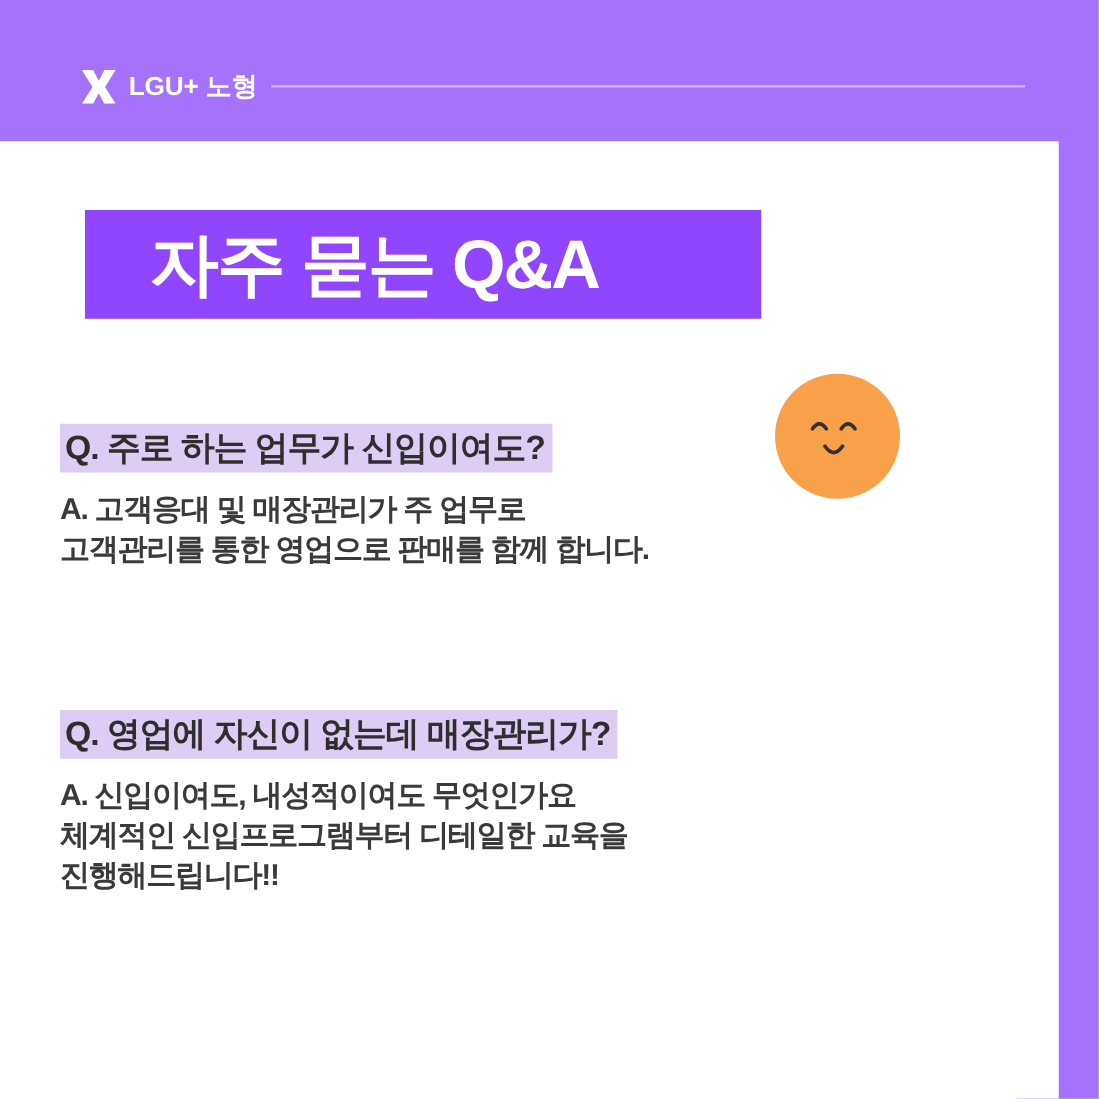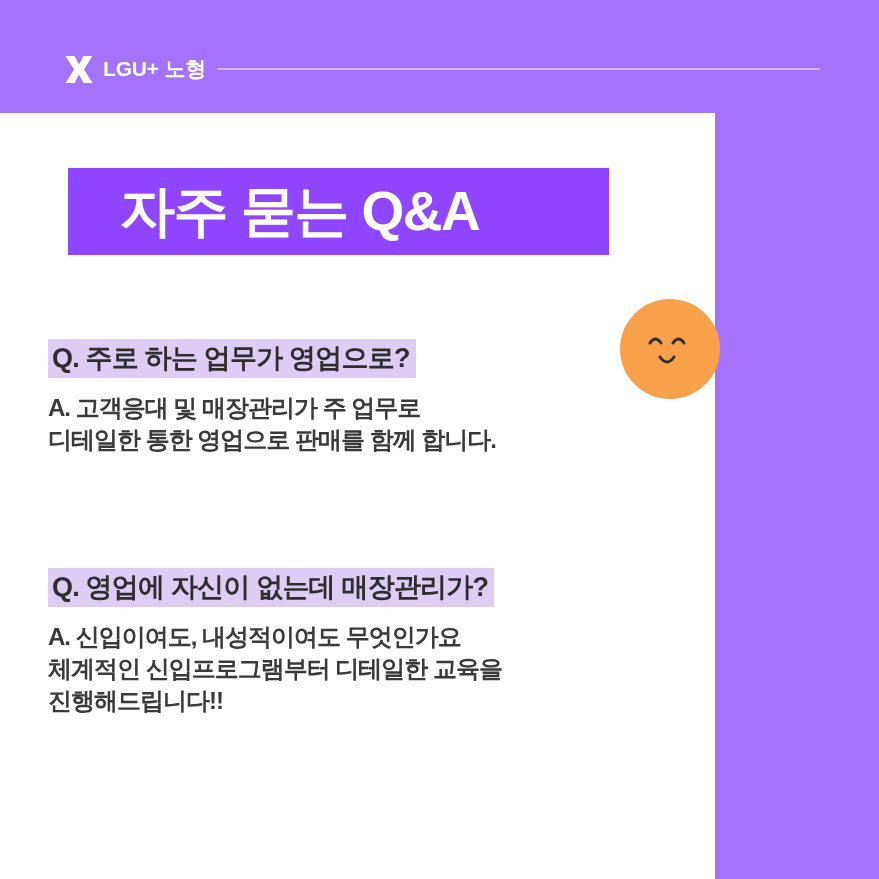--- a/index.html
+++ b/index.html
@@ -57,21 +57,21 @@
     height: 2px;
     background: #d9c6fd;
     opacity: .85;
   }
 
   
   #panel {
     position: absolute;
     left: 0;
     top: 113px;
-    width: 715px;
+    width: 847px;
     height: 766px;
     background: #ffffff;
   }
 
   
   #title-banner {
     position: absolute;
     left: 68px;
     top: 55px;
     width: 541px;
@@ -166,24 +166,24 @@
     <div id="smiley">
       <div id="smiley-circle"></div>
       <svg id="smiley-face" viewBox="0 0 100 100">
         <path d="M30 44 q5.5 -8 11 0" fill="none" stroke="#33302e" stroke-width="3" stroke-linecap="round"></path>
         <path d="M53 44 q5.5 -8 11 0" fill="none" stroke="#33302e" stroke-width="3" stroke-linecap="round"></path>
         <path d="M40 58 q7 10 14 0" fill="none" stroke="#33302e" stroke-width="3" stroke-linecap="round"></path>
       </svg>
     </div>
 
     <div class="qa-block" id="qa-1">
-      <div class="q-line">Q. 주로 하는 업무가 영업으로?</div>
+      <div class="q-line">Q. 주로 하는 업무가 신입이여도?</div>
       <div class="a-body">
         <span class="a-line">A. 고객응대 및 매장관리가 주 업무로</span>
-        <span class="a-line">디테일한 통한 영업으로 판매를 함께 합니다.</span>
+        <span class="a-line">고객관리를 통한 영업으로 판매를 함께 합니다.</span>
       </div>
     </div>
 
     <div class="qa-block" id="qa-2">
       <div class="q-line">Q. 영업에 자신이 없는데 매장관리가?</div>
       <div class="a-body">
         <span class="a-line">A. 신입이여도, 내성적이여도 무엇인가요</span>
         <span class="a-line">체계적인 신입프로그램부터 디테일한 교육을</span>
         <span class="a-line">진행해드립니다!!</span>
       </div>

